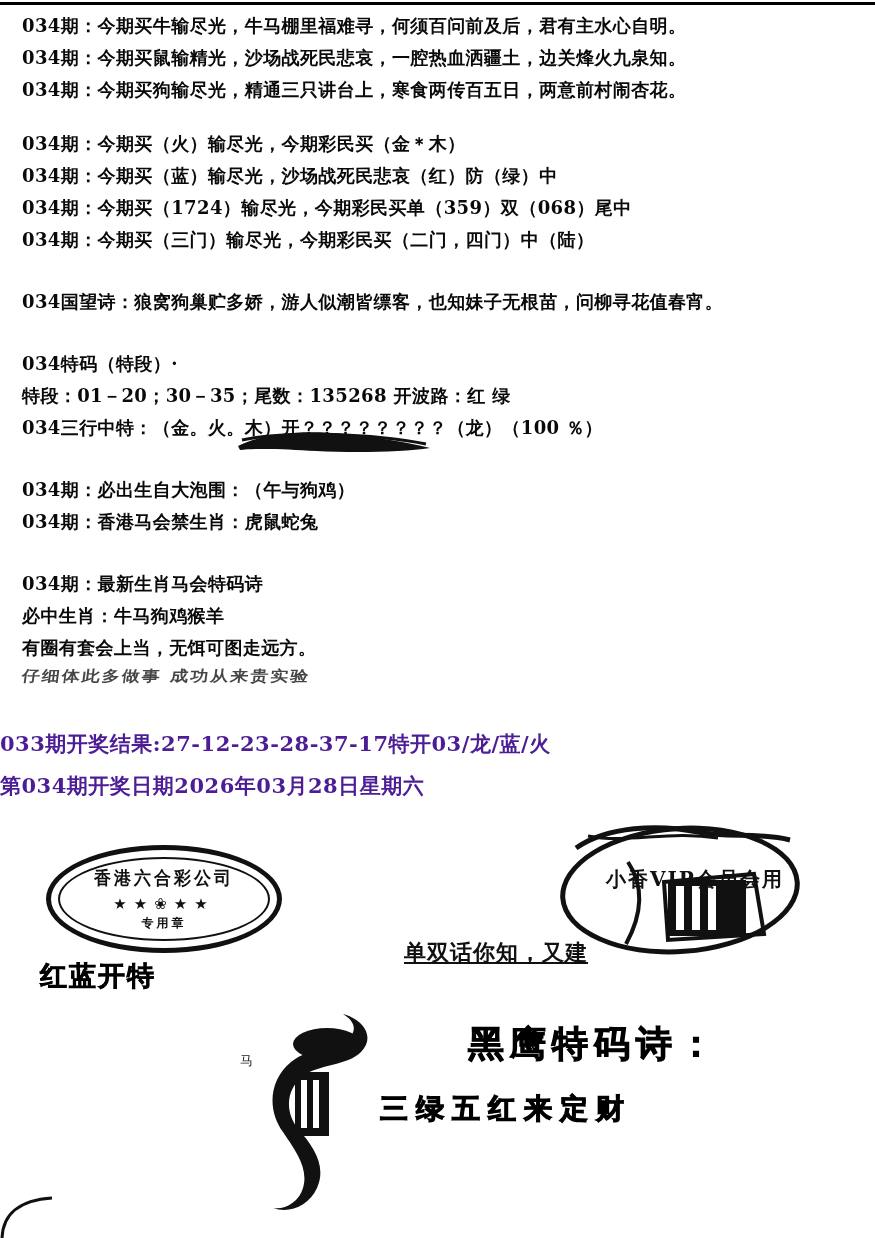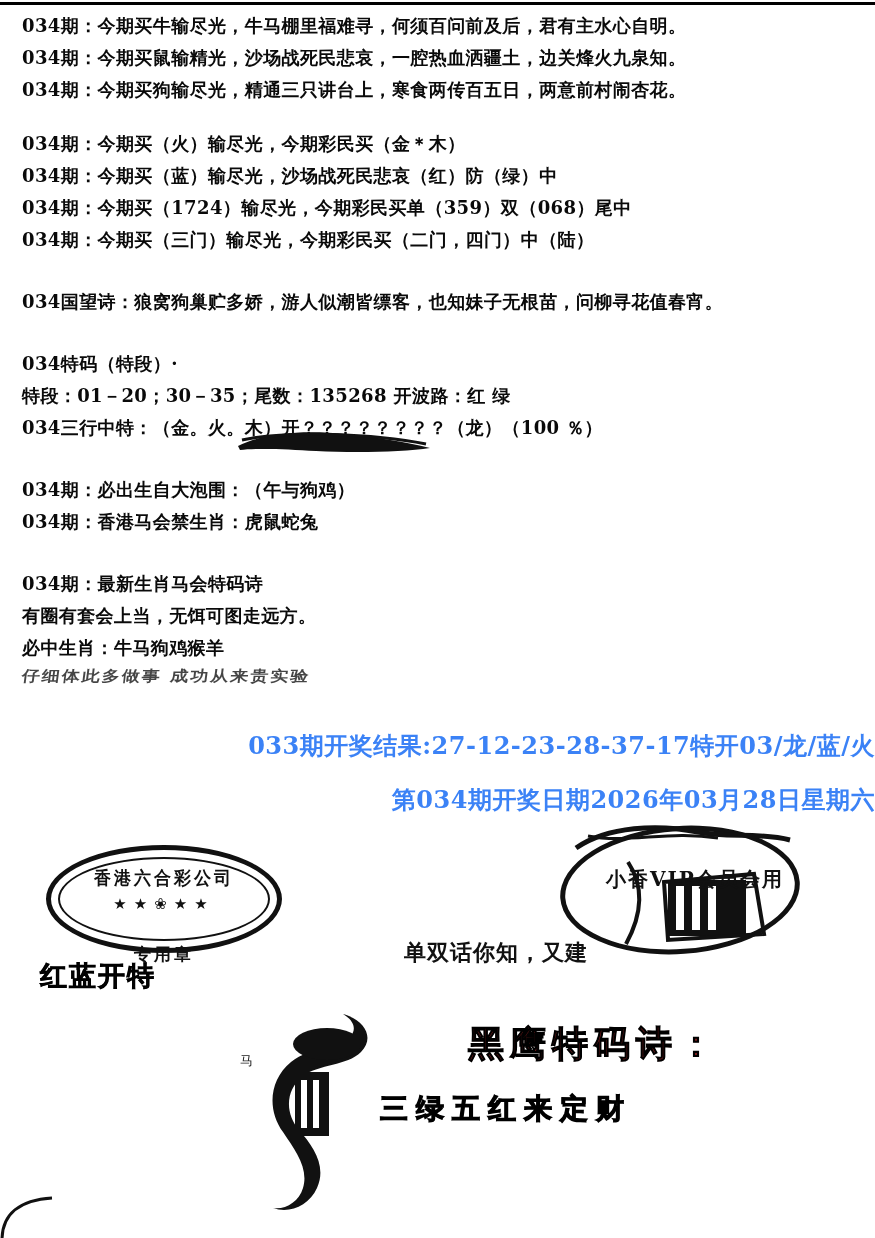--- a/index.html
+++ b/index.html
@@ -61,34 +61,34 @@
     font-weight: bold;
     font-size: 18px;
     letter-spacing: 2px;
     color: #111;
     transform: scaleY(0.82) skewX(-6deg);
     transform-origin: left center;
     opacity: 0.78;
   }
 
   .center-line {
-    text-align: right;
-    font-family: "DejaVu Serif", serif;
-    font-weight: bold;
-    font-size: 24px;
+    text-align: left;
+    font-family: "DejaVu Serif", serif;
+    font-weight: bold;
+    font-size: 21px;
     letter-spacing: 0.5px;
-    color: #3b82f6;
+    color: #4c1d95;
   }
   .result-block {
     position: absolute;
     left: 0;
     top: 730px;
     width: 875px;
   }
-  .result-block .center-line + .center-line { margin-top: 22px; }
+  .result-block .center-line + .center-line { margin-top: 14px; }
 
   
   .stamp-left {
     position: absolute;
     left: 46px;
     top: 845px;
     width: 240px;
     height: 120px;
   }
   .stamp-left .ell {
@@ -132,24 +132,23 @@
     color: #111;
   }
   .stamp-sub {
     position: absolute;
     left: 0;
     top: 70px;
     width: 236px;
     text-align: center;
     font-family: "DejaVu Serif", serif;
     font-weight: bold;
-    font-size: 17px;
+    font-size: 12px;
     letter-spacing: 3px;
     color: #111;
-    margin-top: 28px;
   }
   .stamp-caption {
     position: absolute;
     left: 40px;
     top: 958px;
     font-family: "DejaVu Serif", serif;
     font-weight: bold;
     font-size: 27px;
     letter-spacing: 2px;
     color: #0b0b0b;
@@ -190,20 +189,21 @@
 
   .mid-text {
     position: absolute;
     left: 404px;
     top: 938px;
     font-family: "DejaVu Serif", serif;
     font-weight: bold;
     font-size: 22px;
     letter-spacing: 1px;
     color: #111;
+    text-decoration: underline;
   }
 
   .big-hook {
     position: absolute;
     left: 255px;
     top: 1010px;
     width: 130px;
     height: 210px;
   }
   .small-num {
@@ -216,21 +216,21 @@
   }
 
   .poem-title {
     position: absolute;
     left: 468px;
     top: 1020px;
     font-family: "DejaVu Serif", serif;
     font-weight: bold;
     font-size: 36px;
     letter-spacing: 6px;
-    color: #7f1d1d;
+    color: #000000;
     -webkit-text-stroke: 1px #000;
   }
   .poem-l1 {
     position: absolute;
     left: 380px;
     top: 1090px;
     font-family: "DejaVu Serif", serif;
     font-weight: bold;
     font-size: 28px;
     letter-spacing: 8px;
@@ -286,22 +286,22 @@
     <div class="line">034三行中特：（金。火。木）开？？？？？？？？（龙）（100 ％）</div>
 
     <div class="gap-lg"></div>
 
     <div class="line">034期：必出生自大泡围：（午与狗鸡）</div>
     <div class="line">034期：香港马会禁生肖：虎鼠蛇兔</div>
 
     <div class="gap-lg"></div>
 
     <div class="line">034期：最新生肖马会特码诗</div>
+    <div class="line">必中生肖：牛马狗鸡猴羊</div>
     <div class="line">有圈有套会上当，无饵可图走远方。</div>
-    <div class="line">必中生肖：牛马狗鸡猴羊</div>
     <div class="handwritten">仔细体此多做事    成功从来贵实验</div>
   </div>
 
   <svg class="scribble" viewBox="0 0 196 26">
     <path d="M2,18 C30,4 70,2 110,6 C140,9 170,14 194,20 C168,24 120,25 80,23 C50,21 20,20 4,22 Z" fill="#111"></path>
     <path d="M6,12 C50,2 140,6 190,16" stroke="#111" stroke-width="3" fill="none"></path>
   </svg>
 
   <div class="result-block">
     <div class="center-line">033期开奖结果:27-12-23-28-37-17特开03/龙/蓝/火</div>

